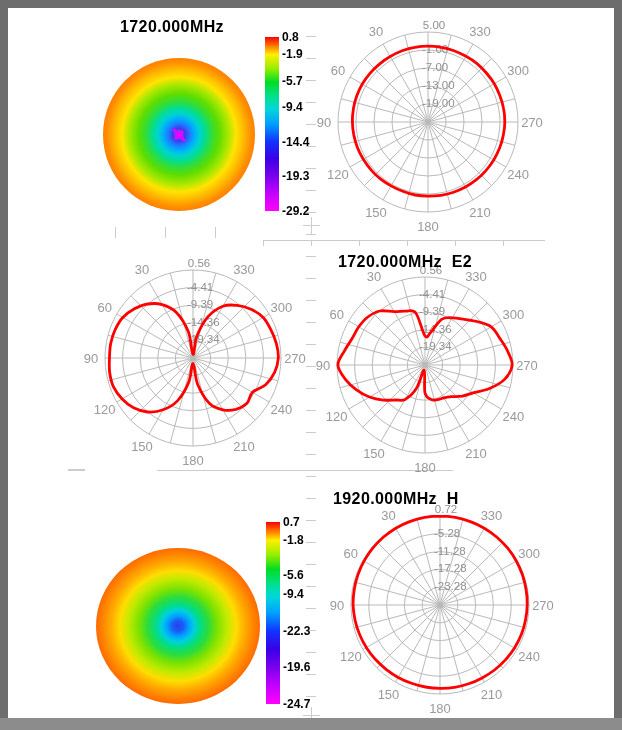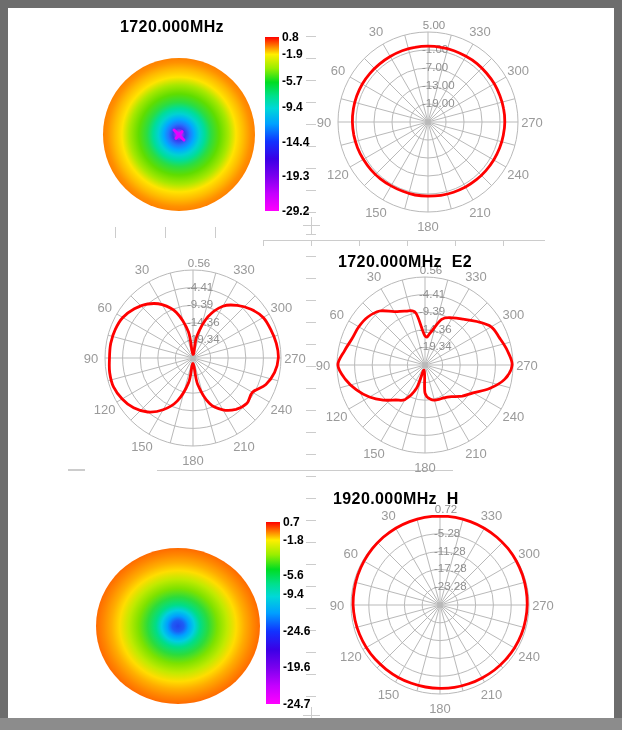--- a/index.html
+++ b/index.html
@@ -253,21 +253,21 @@
   <div class="chart-title" style="left:338px;top:253px">1720.000MHz  E2</div>
 
 
   <div class="blob" id="blob-1920" style="left: 96px; top: 548px; width: 164px; height: 156px; background: radial-gradient(closest-side, rgb(34, 68, 238) 0%, rgb(29, 92, 245) 7%, rgb(0, 160, 255) 13%, rgb(0, 207, 224) 20%, rgb(0, 221, 136) 27%, rgb(44, 220, 60) 37%, rgb(124, 226, 0) 48%, rgb(192, 234, 0) 60%, rgb(255, 221, 0) 71%, rgb(255, 174, 0) 81%, rgb(255, 136, 0) 91%, rgb(255, 106, 0) 100%);"></div>
 
   <div class="colorbar" id="cb-1920" style="left: 266px; top: 522px; width: 14px; height: 182px; background: linear-gradient(rgb(255, 0, 0) 0%, rgb(255, 119, 0) 5%, rgb(255, 238, 0) 10%, rgb(153, 238, 0) 18%, rgb(0, 221, 34) 26%, rgb(0, 224, 140) 34%, rgb(0, 216, 216) 41%, rgb(0, 160, 255) 50%, rgb(17, 51, 255) 60%, rgb(58, 0, 230) 70%, rgb(122, 0, 238) 80%, rgb(196, 0, 255) 90%, rgb(255, 0, 255) 100%);">
       <span class="cb-label" style="top: -7px;">0.7</span>
       <span class="cb-label" style="top: 10.9134px;">-1.8</span>
       <span class="cb-label" style="top: 38.1417px; margin-top: 8px;">-5.6</span>
       <span class="cb-label" style="top: 65.3701px;">-9.4</span>
-      <span class="cb-label" style="top: 101.913px;">-24.6</span>
+      <span class="cb-label" style="top: 101.913px;">-22.3</span>
       <span class="cb-label" style="top: 138.457px;">-19.6</span>
       <span class="cb-label" style="top: 175px;">-24.7</span>
     </div>
 
   <svg class="polar" id="svg-h1920" width="230" height="230" style="left:325px;top:490px">
       <circle cx="115" cy="115" r="17.8" fill="none" stroke="#b9b9b9" stroke-width="1"></circle>
       <circle cx="115" cy="115" r="35.6" fill="none" stroke="#b9b9b9" stroke-width="1"></circle>
       <circle cx="115" cy="115" r="53.4" fill="none" stroke="#b9b9b9" stroke-width="1"></circle>
       <circle cx="115" cy="115" r="71.2" fill="none" stroke="#b9b9b9" stroke-width="1"></circle>
       <circle cx="115" cy="115" r="89" fill="none" stroke="#b9b9b9" stroke-width="1"></circle>

